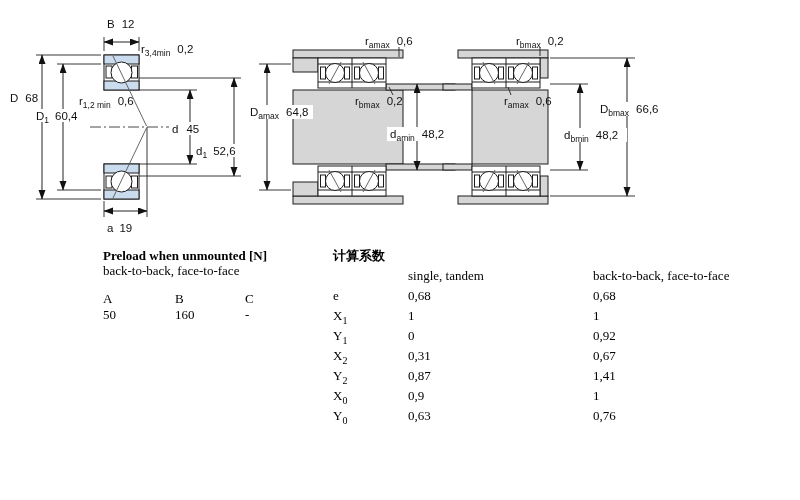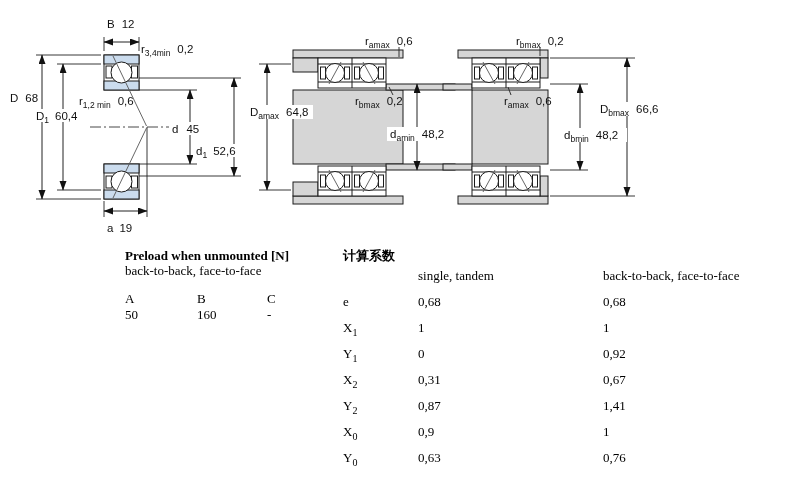--- a/index.html
+++ b/index.html
@@ -13,21 +13,21 @@
   .contact{stroke:#555;stroke-width:0.9;fill:none;}
   .blue{fill:var(--ring_blue,#cbdcee);stroke:#1c1c1c;stroke-width:1;}
   .gray{fill:var(--metal_gray,#d6d6d6);stroke:#1c1c1c;stroke-width:1;}
   .white{fill:#fff;stroke:#1c1c1c;stroke-width:1;}
   .labelbg{fill:#fff;stroke:none;}
   .centerline{stroke:#333;stroke-width:0.9;stroke-dasharray:11 3 2 3;fill:none;}
   
   .tbl{position:absolute;font-family:"Liberation Serif",serif;font-size:13px;line-height:15px;}
   .tbl-title{font-weight:bold;}
   .pt-grid{display:grid;grid-template-columns:72px 70px 45px;margin-top:13px;row-gap:1px;}
-  .ft-grid{display:grid;grid-template-columns:75px 185px 145px;margin-top:5px;row-gap:11px;}
+  .ft-grid{display:grid;grid-template-columns:75px 185px 145px;margin-top:5px;row-gap:5px;}
   .ft-grid span{white-space:nowrap;}
   sub{font-size:10px;line-height:0;}
 </style>
 </head>
 <body>
 
 <div id="stage">
 
 <svg width="800" height="245" viewBox="0 0 800 245" style="position:absolute;left:0;top:0;">
   <defs>
@@ -190,34 +190,34 @@
 
     <text x="516" y="45"><tspan>r</tspan><tspan class="sub" dy="3">bmax</tspan><tspan dy="-3" dx="7">0,2</tspan></text>
     <text x="504" y="105"><tspan>r</tspan><tspan class="sub" dy="3">amax</tspan><tspan dy="-3" dx="7">0,6</tspan></text>
     <rect class="labelbg" x="597" y="102" width="72" height="14"></rect>
     <text x="600" y="113"><tspan>D</tspan><tspan class="sub" dy="3">bmax</tspan><tspan dy="-3" dx="7">66,6</tspan></text>
     <rect class="labelbg" x="561" y="128" width="66" height="14"></rect>
     <text x="564" y="139"><tspan>d</tspan><tspan class="sub" dy="3">bmin</tspan><tspan dy="-3" dx="7">48,2</tspan></text>
   </g>
 </svg>
 
-  <div class="tbl" style="left:103px;top:248px;margin-left:22px;">
+  <div class="tbl" style="left:103px;top:248px;">
     <div class="tbl-title">Preload when unmounted [N]</div>
     <div>back-to-back, face-to-face</div>
     <div class="pt-grid">
       <span>A</span>
       <span>B</span>
       <span>C</span>
       <span>50</span>
       <span>160</span>
       <span>-</span>
     </div>
   </div>
 
-  <div class="tbl" style="left:343px;top:248px;">
+  <div class="tbl" style="left:333px;top:248px;">
     <div class="tbl-title">计算系数</div>
     <div class="ft-grid">
       <span></span>
       <span>single, tandem</span>
       <span>back-to-back, face-to-face</span>
 
       <span><span>e</span><sub></sub></span>
       <span>0,68</span>
       <span>0,68</span>
 

